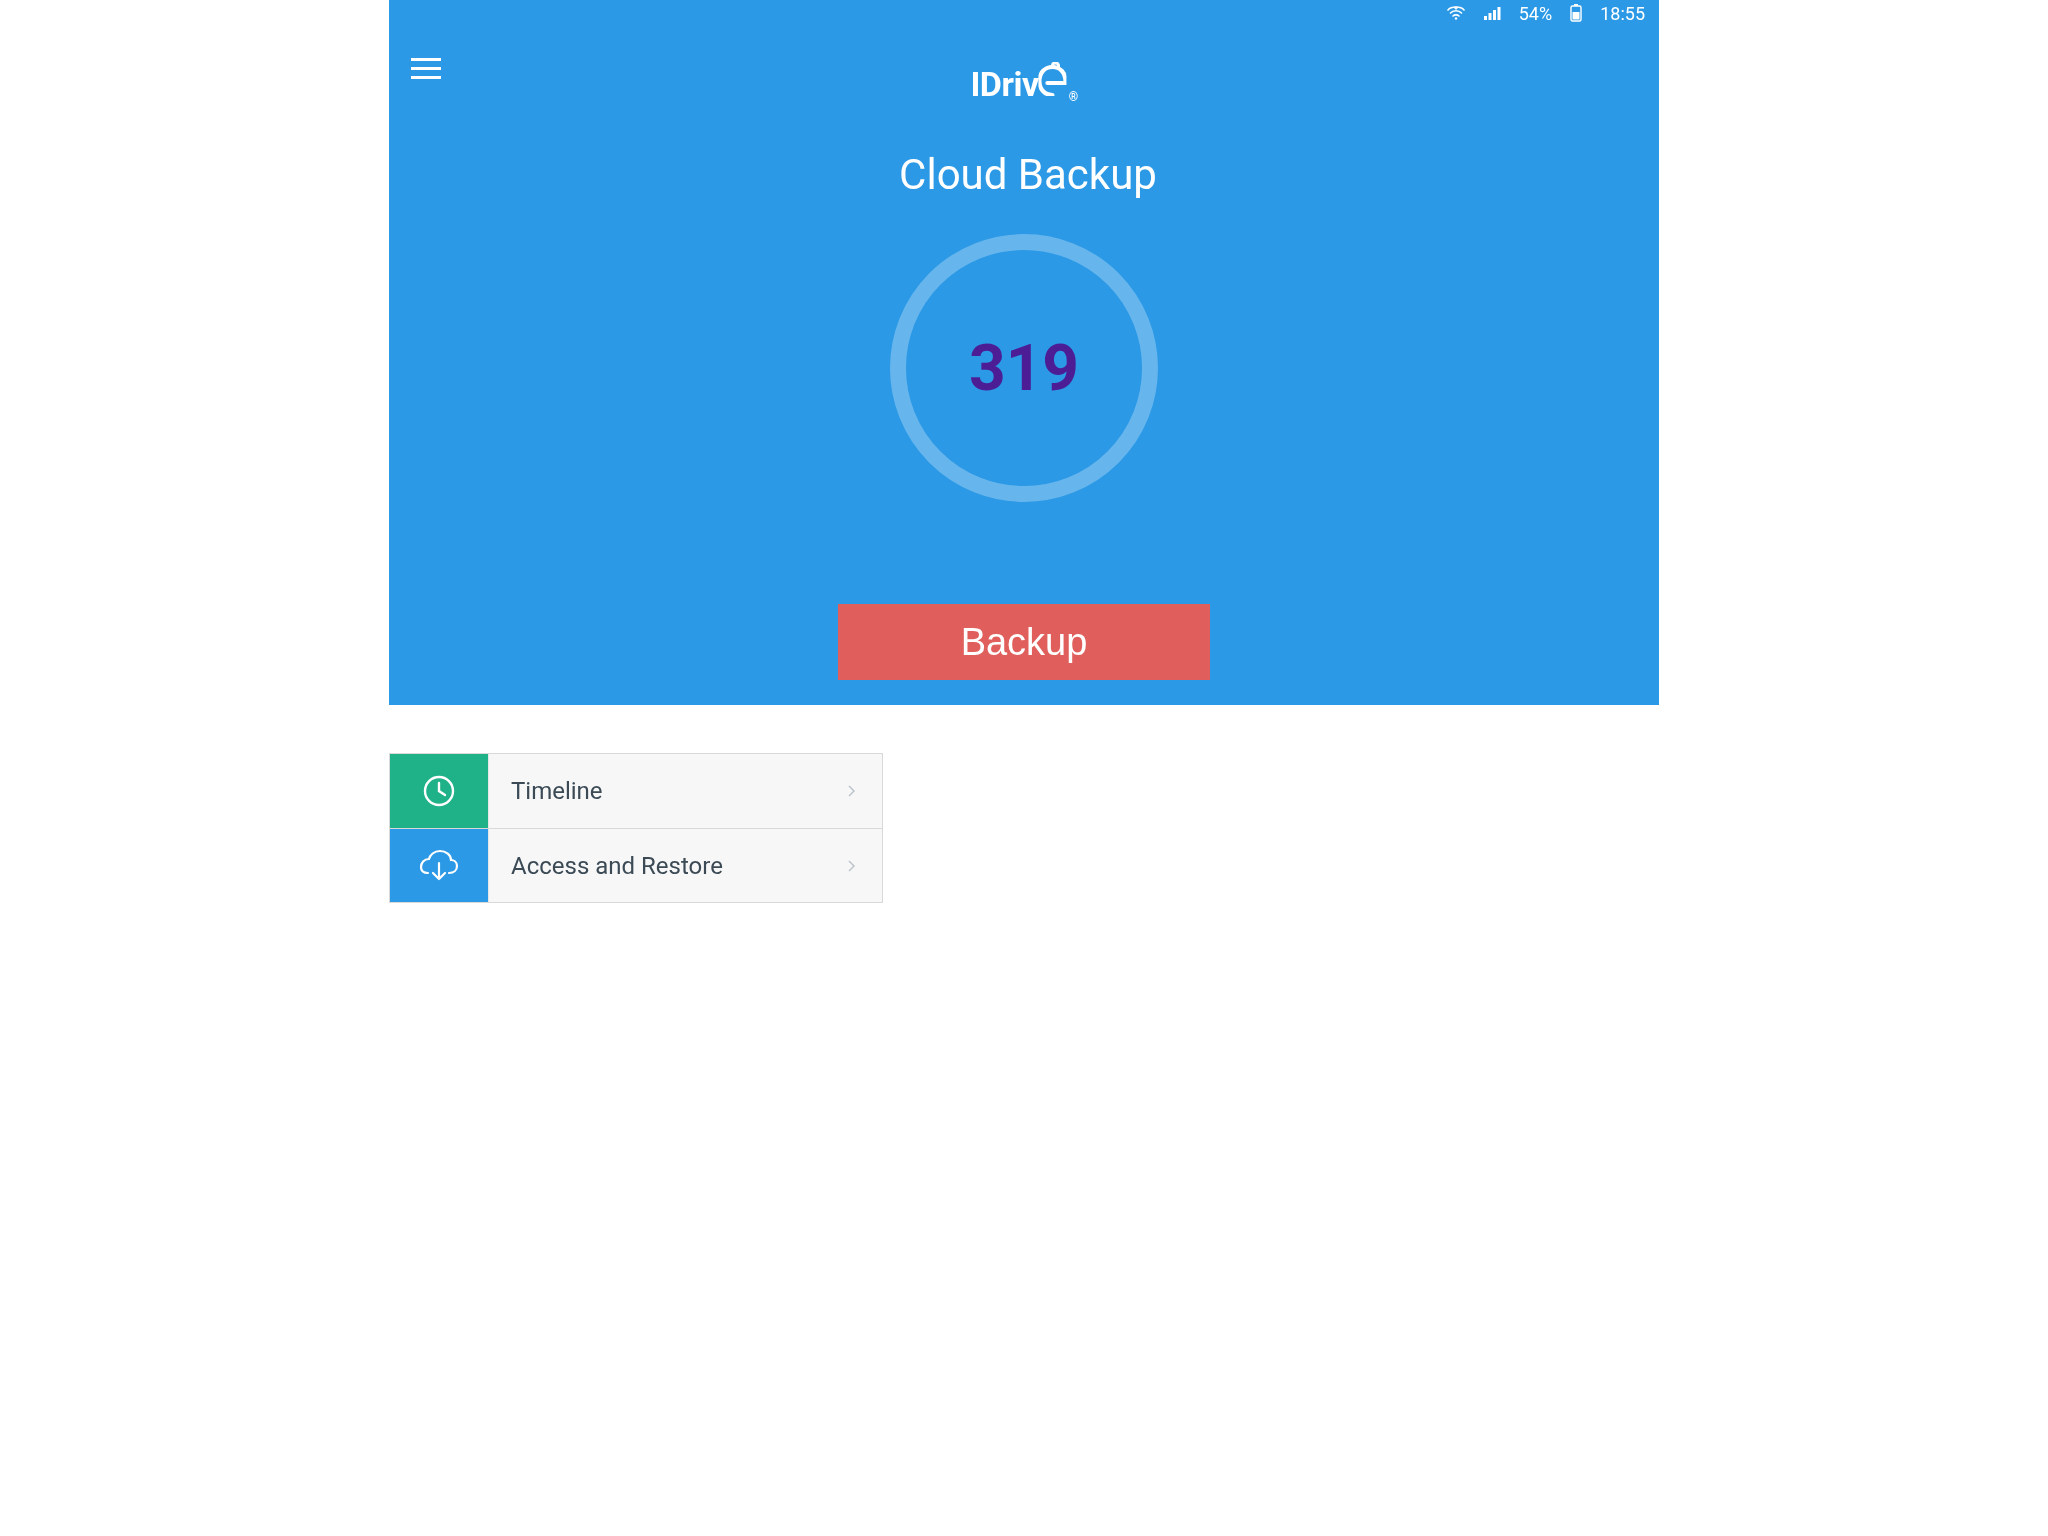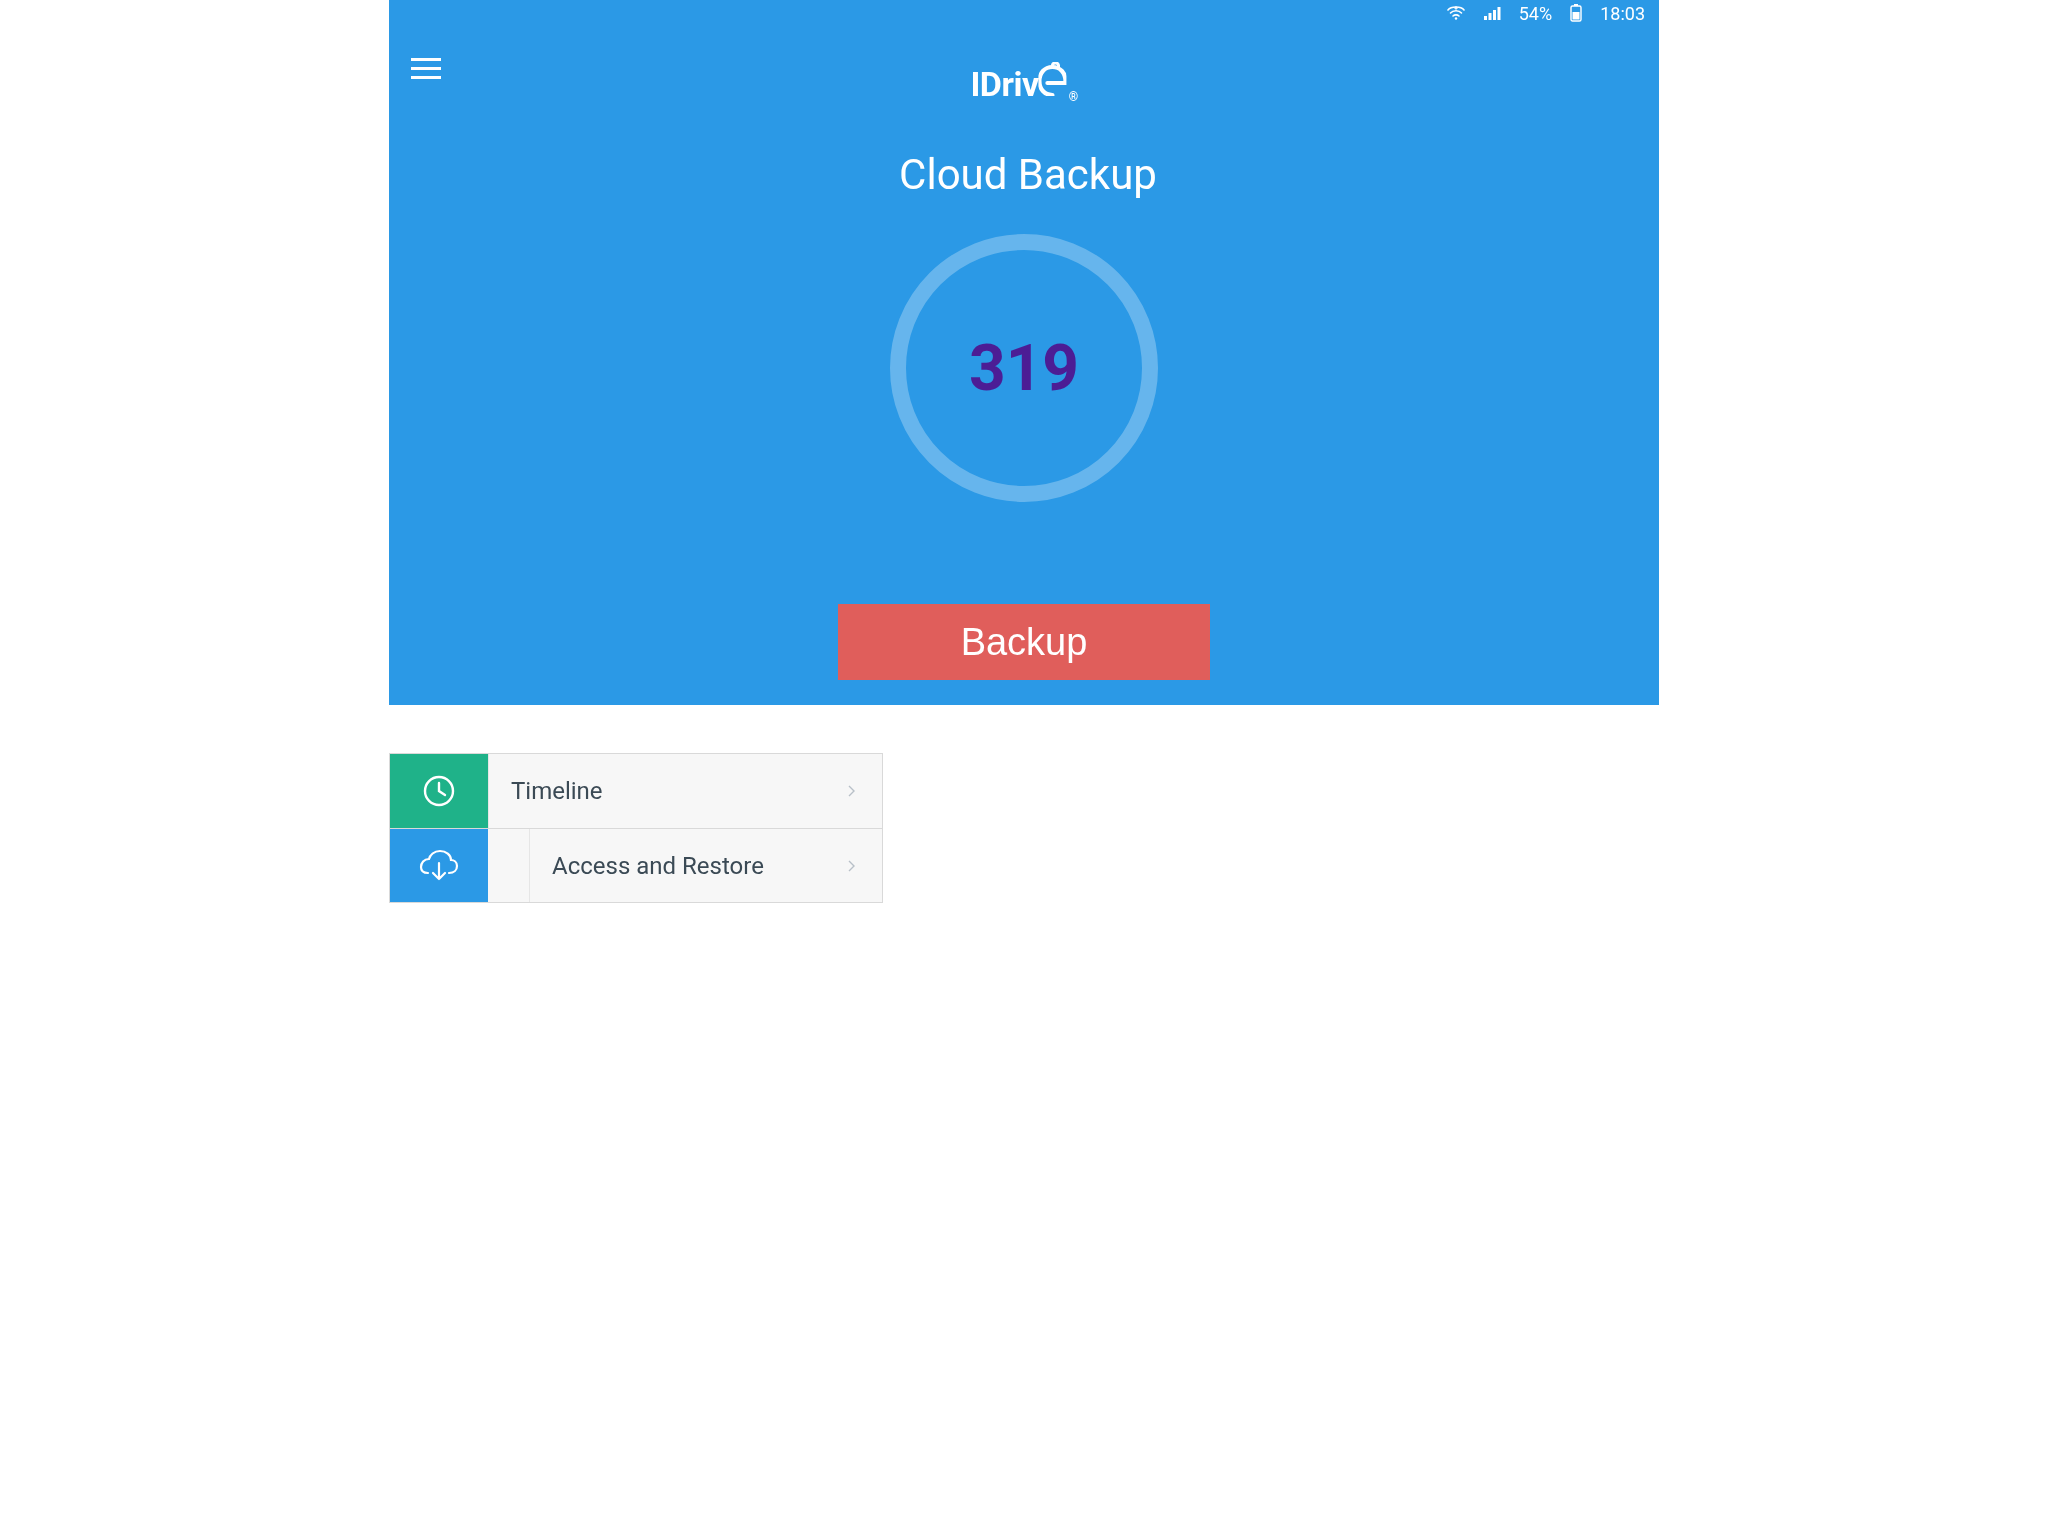--- a/index.html
+++ b/index.html
@@ -27,21 +27,21 @@
   .progress-count { position: absolute; inset: 0; display: flex; align-items: center; justify-content: center; color: #4c1d95; font-size: 64px; font-weight: 700; }
 
   .status-text { position: absolute; top: 538px; left: 0; right: 0; text-align: center; color: #fff; font-size: 32px; font-weight: 400; }
 
   .backup-btn { position: absolute; top: 604px; left: 50%; transform: translateX(-50%); width: 372px; height: 76px; background: #e05e5b; color: #fff; font-size: 38px; font-weight: 400; border: none; cursor: pointer; display: flex; align-items: center; justify-content: center; }
 
   .bottom-section { position: absolute; top: 753px; left: 0; right: 0; display: flex; flex-direction: column; }
 
   .menu-list { width: 494px; border: 1px solid #d9d9d9; }
   .menu-item { display: flex; align-items: stretch; height: 74px; background: #f7f7f7; cursor: pointer; }
-  .menu-item + .menu-item { border-top: 1px solid #d9d9d9; gap: 41px; }
+  .menu-item + .menu-item { border-top: 1px solid #d9d9d9; }
   .menu-icon-box { width: 98px; display: flex; align-items: center; justify-content: center; }
   .menu-icon-box.green { background: #1fb289; }
   .menu-icon-box.blue { background: #2b99e6; }
   .menu-label { flex: 1; display: flex; align-items: center; padding-left: 22px; font-size: 24px; color: #3b4a55; border-left: 1px solid #e6e6e6; }
   .menu-chevron { width: 60px; display: flex; align-items: center; justify-content: center; color: #9aa6b0; }
 
 </style>
 </head>
 <body>
 
@@ -68,21 +68,21 @@
         </svg>
       </span>
       <span>54%</span>
       <span class="icon">
         <svg width="12" height="18" viewBox="0 0 12 18">
           <rect x="4" y="0" width="4" height="2" fill="#fff"></rect>
           <rect x="1" y="2" width="10" height="15" rx="1.5" fill="none" stroke="#fff" stroke-width="1.4"></rect>
           <rect x="2.5" y="8" width="7" height="7.5" fill="#fff"></rect>
         </svg>
       </span>
-      <span>18:03</span>
+      <span>18:55</span>
     </div>
 
     <div class="hamburger">
       <svg width="30" height="22" viewBox="0 0 30 22">
         <rect y="0" width="30" height="3" fill="#fff"></rect>
         <rect y="9" width="30" height="3" fill="#fff"></rect>
         <rect y="18" width="30" height="3" fill="#fff"></rect>
       </svg>
     </div>
 

